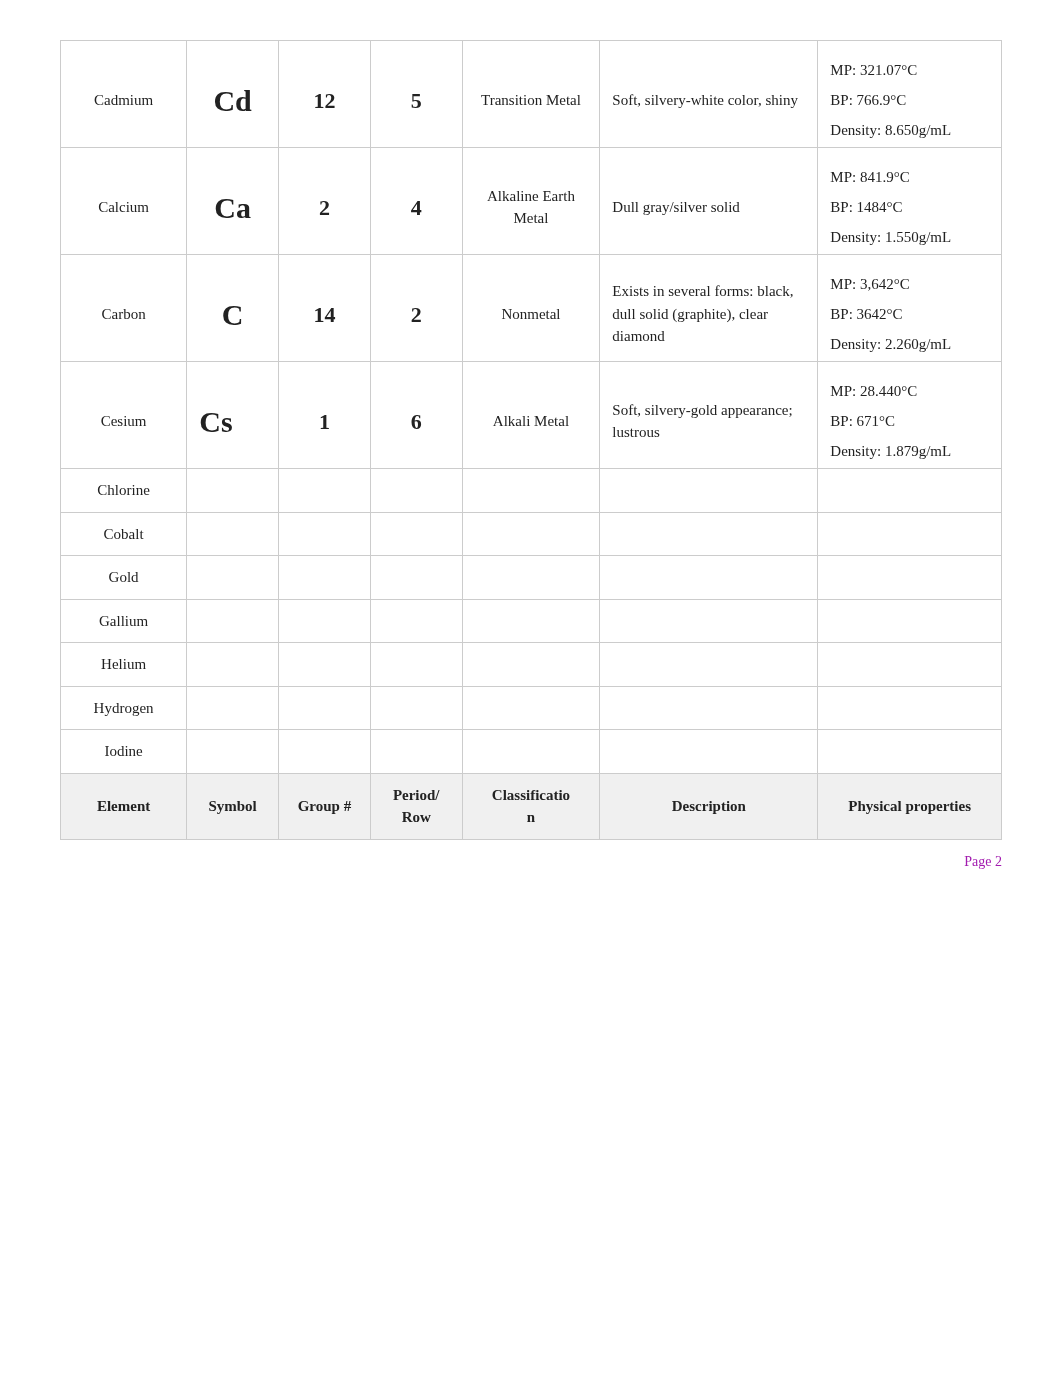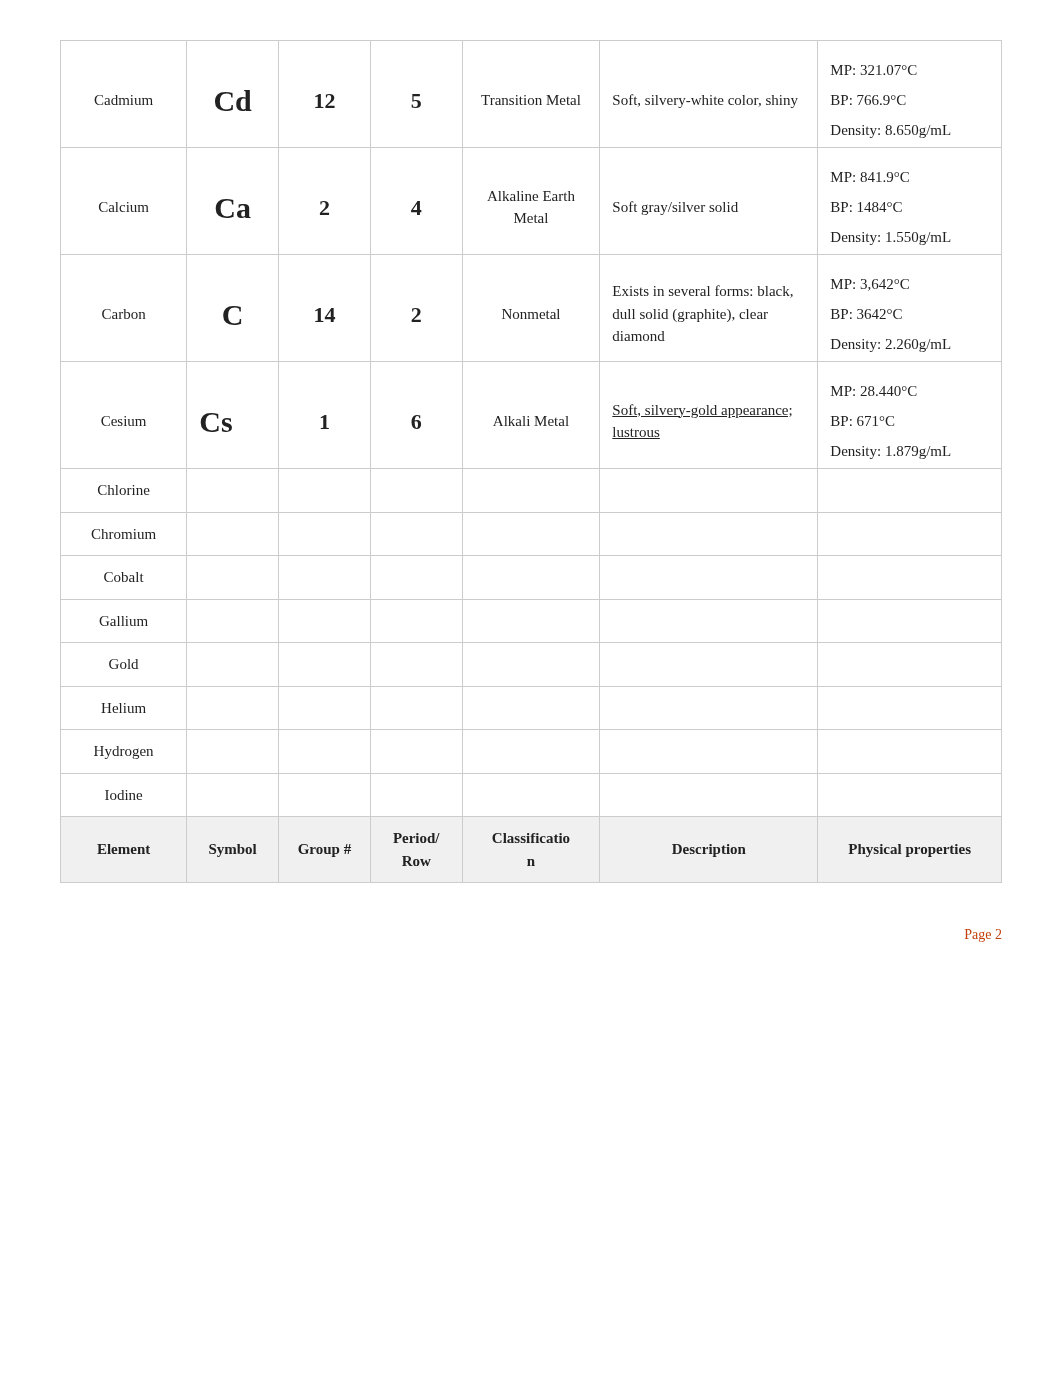--- a/index.html
+++ b/index.html
@@ -54,23 +54,23 @@
       padding-bottom: 2px;
     }
     .phys-props {
       line-height: 2;
     }
     .empty-row td {
       height: 40px;
     }
     .page-num {
       text-align: right;
-      margin-top: 44px;
+      margin-top: 14px;
       font-size: 14px;
-      color: #c2410c;
+      color: #a21caf;
     }
   </style>
 </head>
 <body>
 
 <table>
   <tbody id="table-body">
   <tr class="detail-row">
         <td class="col-element" style="vertical-align: middle;">Cadmium</td>
         <td class="col-symbol" style="text-align: center; vertical-align: middle;"><span class="symbol-text">Cd</span></td>
@@ -85,21 +85,21 @@
       <div>Density: 8.650g/mL</div>
     </div>
         </td>
       </tr>
       <tr class="detail-row">
         <td class="col-element" style="vertical-align: middle;">Calcium</td>
         <td class="col-symbol" style="text-align: center; vertical-align: middle;"><span class="symbol-text">Ca</span></td>
         <td class="col-group" style="text-align: center; vertical-align: middle;"><span class="group-text">2</span></td>
         <td class="col-period" style="text-align: center; vertical-align: middle;"><span class="period-text">4</span></td>
         <td class="col-class" style="text-align: center; vertical-align: middle;">Alkaline Earth Metal</td>
-        <td class="col-desc" style="vertical-align: middle;">Soft gray/silver solid</td>
+        <td class="col-desc" style="vertical-align: middle;">Dull gray/silver solid</td>
         <td class="col-phys" style="vertical-align: top;">
           <div class="phys-props">
       <div>MP: 841.9°C</div>
       <div>BP: 1484°C</div>
       <div>Density: 1.550g/mL</div>
     </div>
         </td>
       </tr>
       <tr class="detail-row">
         <td class="col-element" style="vertical-align: middle;">Carbon</td>
@@ -115,67 +115,58 @@
       <div>Density: 2.260g/mL</div>
     </div>
         </td>
       </tr>
       <tr class="detail-row">
         <td class="col-element" style="vertical-align: middle;">Cesium</td>
         <td class="col-symbol" style="text-align: left; vertical-align: middle;"><span class="symbol-text">Cs</span></td>
         <td class="col-group" style="text-align: center; vertical-align: middle;"><span class="group-text">1</span></td>
         <td class="col-period" style="text-align: center; vertical-align: middle;"><span class="period-text">6</span></td>
         <td class="col-class" style="text-align: center; vertical-align: middle;">Alkali Metal</td>
-        <td class="col-desc" style="vertical-align: middle; text-decoration: underline;">Soft, silvery-gold appearance; lustrous</td>
+        <td class="col-desc" style="vertical-align: middle;">Soft, silvery-gold appearance; lustrous</td>
         <td class="col-phys" style="vertical-align: top;">
           <div class="phys-props">
       <div>MP: 28.440°C</div>
       <div>BP: 671°C</div>
       <div>Density: 1.879g/mL</div>
     </div>
         </td>
       </tr>
       <tr class="empty-row">
         <td class="col-element">Chlorine</td>
         <td></td>
         <td></td>
         <td></td>
         <td></td>
         <td></td>
         <td></td>
       </tr>
       <tr class="empty-row">
-        <td class="col-element">Chromium</td>
-        <td></td>
-        <td></td>
-        <td></td>
-        <td></td>
-        <td></td>
-        <td></td>
-      </tr>
-      <tr class="empty-row">
         <td class="col-element">Cobalt</td>
         <td></td>
         <td></td>
         <td></td>
         <td></td>
         <td></td>
         <td></td>
       </tr>
       <tr class="empty-row">
+        <td class="col-element">Gold</td>
+        <td></td>
+        <td></td>
+        <td></td>
+        <td></td>
+        <td></td>
+        <td></td>
+      </tr>
+      <tr class="empty-row">
         <td class="col-element">Gallium</td>
-        <td></td>
-        <td></td>
-        <td></td>
-        <td></td>
-        <td></td>
-        <td></td>
-      </tr>
-      <tr class="empty-row">
-        <td class="col-element">Gold</td>
         <td></td>
         <td></td>
         <td></td>
         <td></td>
         <td></td>
         <td></td>
       </tr>
       <tr class="empty-row">
         <td class="col-element">Helium</td>
         <td></td>

